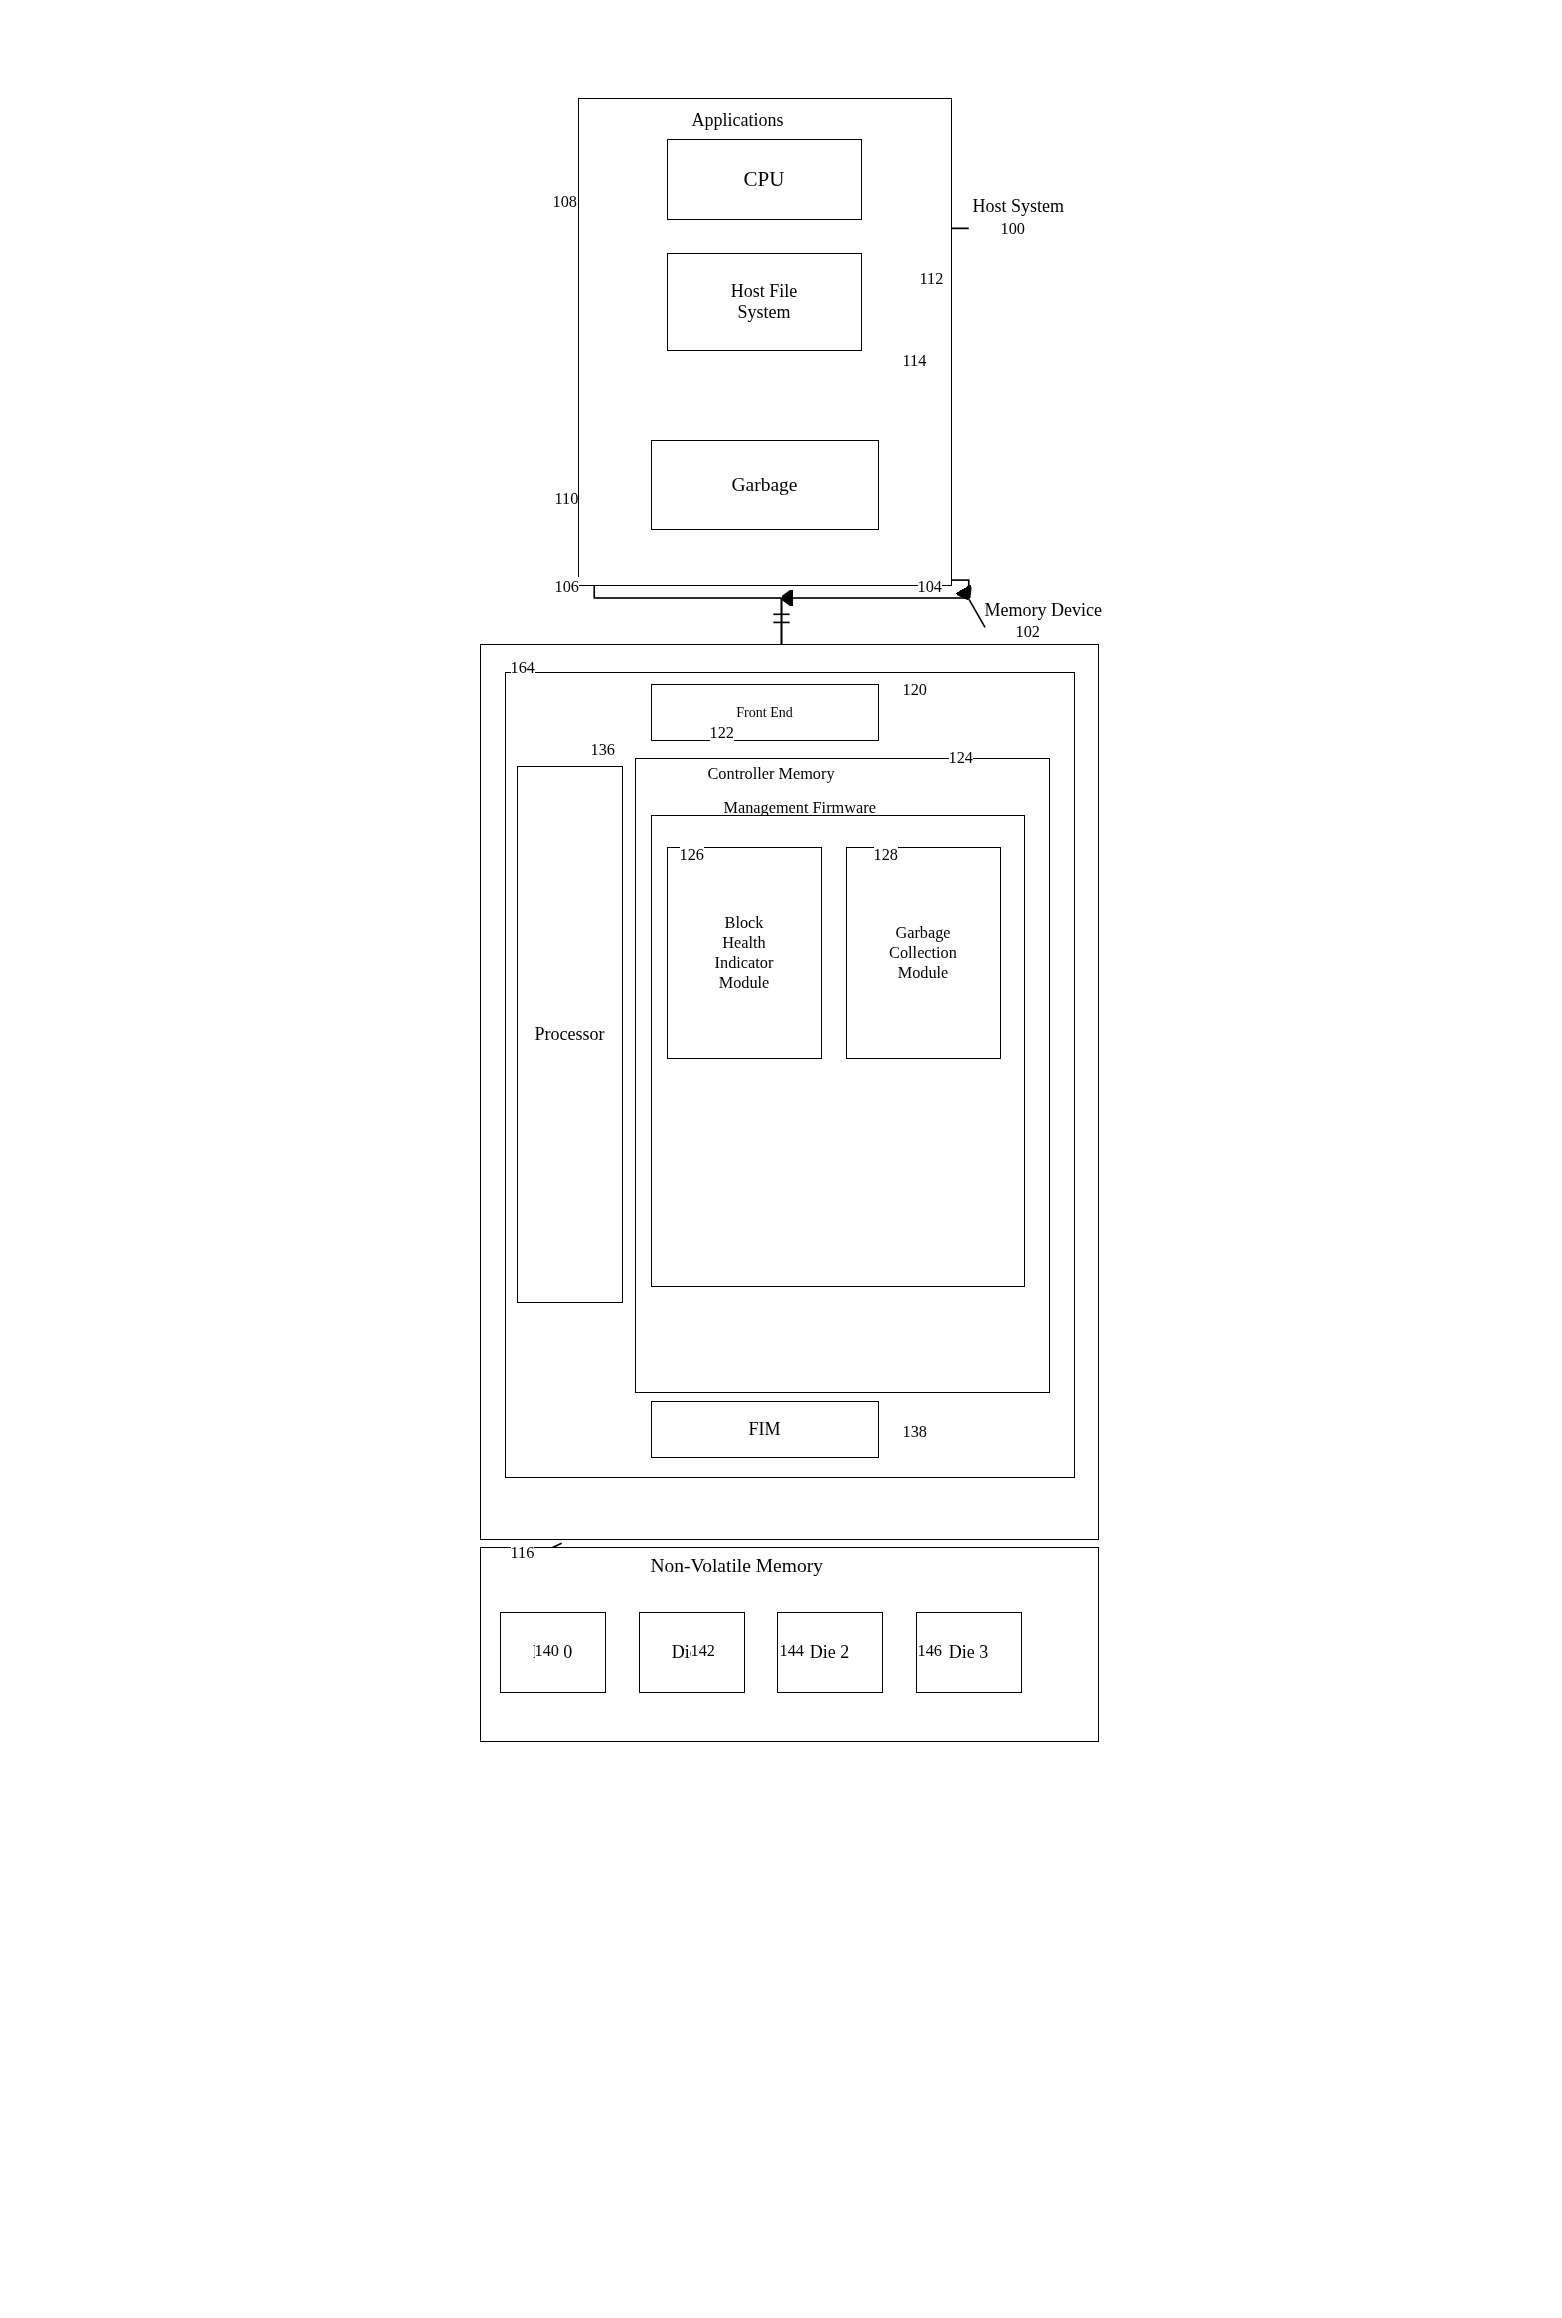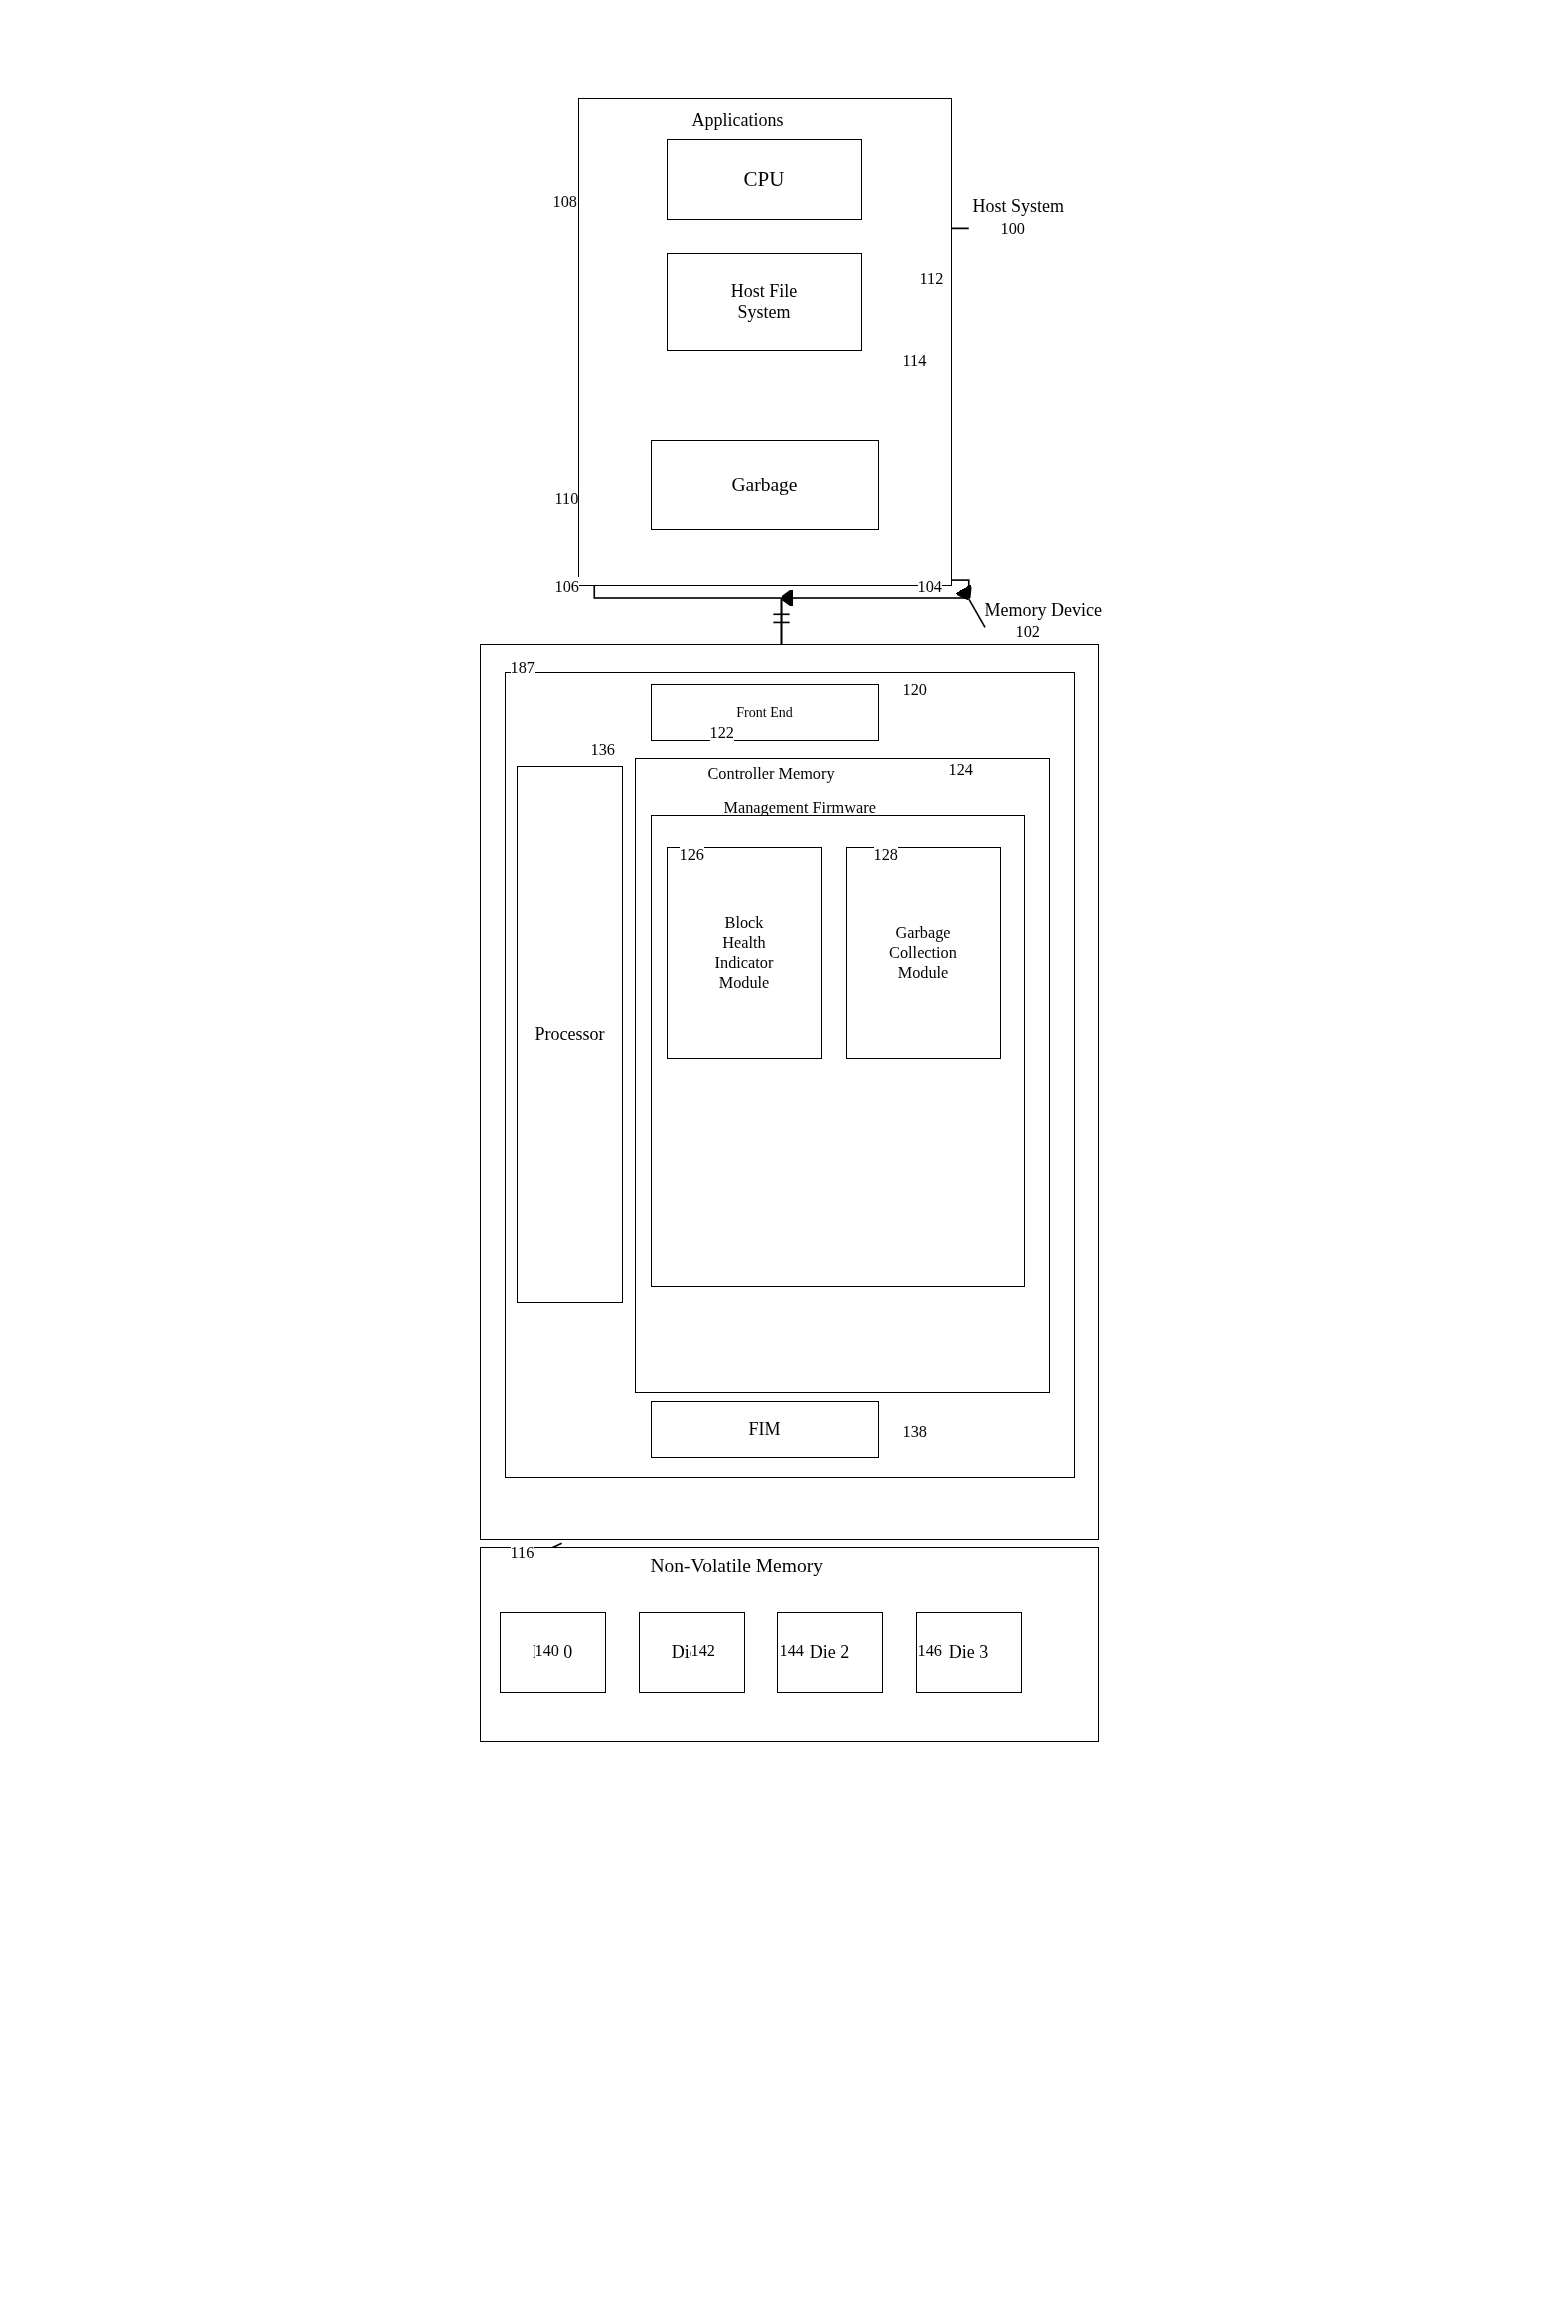--- a/index.html
+++ b/index.html
@@ -208,24 +208,24 @@
   <div class="box" style="left:431px; top:814px; width:155px; height:212px;">
     <span style="font-size:16.3px; text-align:center; white-space:pre-line;">Garbage
 Collection
 Module</span>
   </div>
 
   <div class="box" style="left:236px; top:1368px; width:228px; height:57px;">
     <span style="font-size:18px;">FIM</span>
   </div>
 
-  <div class="label" style="left:96px; top:625px;">187</div>
+  <div class="label" style="left:96px; top:625px;">164</div>
   <div class="label" style="left:488px; top:647px;">120</div>
   <div class="label" style="left:295px; top:690px;">122</div>
-  <div class="label" style="left:534px; top:715px;margin-top:12px;">124</div>
+  <div class="label" style="left:534px; top:715px;">124</div>
   <div class="label" style="left:176px; top:707px;">136</div>
   <div class="label" style="left:265px; top:812px;">126</div>
   <div class="label" style="left:459px; top:812px;">128</div>
   <div class="label" style="left:488px; top:1389px;">138</div>
 
   <div class="box" style="left:65px; top:1514px; width:619px; height:195px;">
   </div>
 
   <div class="label text-normal" style="left:236px; top:1522px; font-size:19.5px;">Non-Volatile Memory</div>
 

